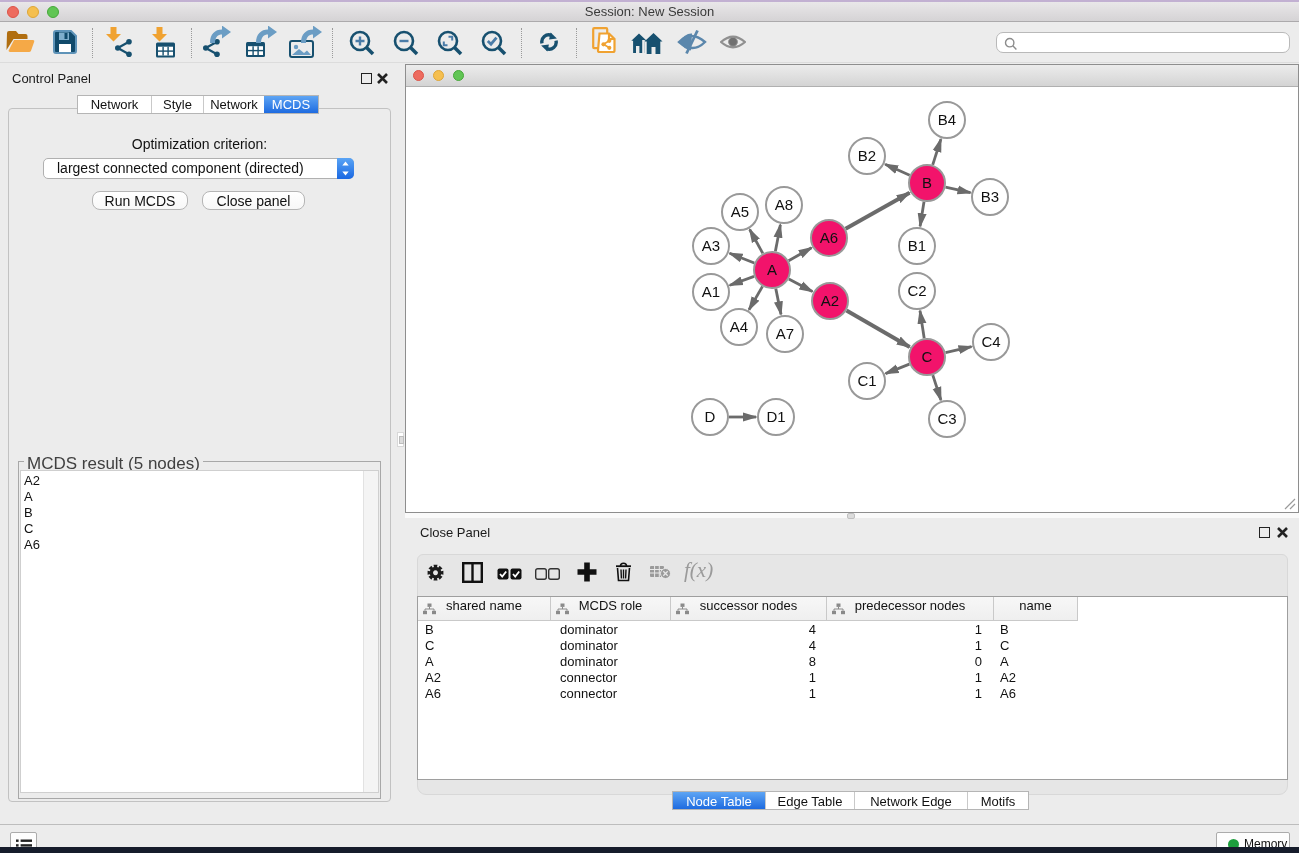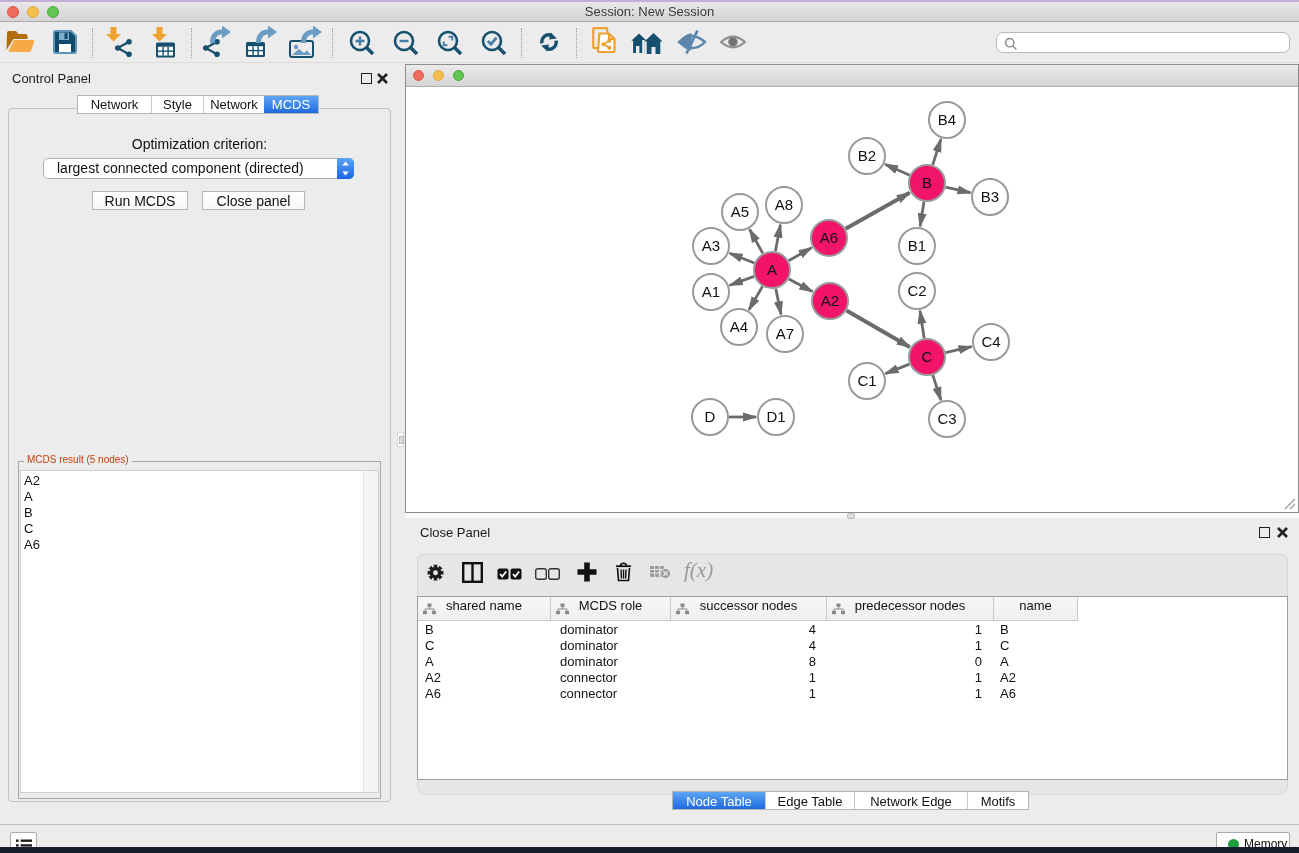--- a/index.html
+++ b/index.html
@@ -17,28 +17,28 @@
 .panel-title {font-size:13px;color:#1a1a1a}
 .wicon {position:absolute;top:0;width:11px;height:11px}
 .float-i {border:1.6px solid #222}
 #lp-border {position:absolute;left:8px;top:108px;width:383px;height:694px;
   border:1px solid #c2c2c2;border-radius:4px}
 .tabs {position:absolute;display:flex;height:19px;border:1px solid #b5b5b5;border-radius:0;
   background:#fff;overflow:hidden}
 .tab {font-size:13px;color:#111;text-align:center;line-height:18px;border-left:1px solid #c9c9c9}
 .tab:first-child {border-left:none}
 .tab.sel {background:linear-gradient(#5ea5f4,#1e6be0);color:#fff;border-left:none}
-.btn {position:absolute;background:linear-gradient(#ffffff,#f7f7f7);border:1px solid #b5b5b5;border-radius:0;
+.btn {position:absolute;background:linear-gradient(#ffffff,#f7f7f7);border:1px solid #b5b5b5;border-radius:8px;
   font-size:14px;color:#111;text-align:center}
 #dropdown {position:absolute;left:43px;top:158px;width:311px;height:21px;background:#fff;
   border:1px solid #b0b0b0;border-radius:5px;font-size:14px;line-height:19px;padding-left:13px;color:#111}
 #stepper {position:absolute;right:-1px;top:-1px;width:17px;height:21px;border-radius:0 5px 5px 0;
   background:linear-gradient(#5aa4f5,#1a68e2)}
 #fieldset {position:absolute;left:18px;top:461px;width:363px;height:338px;border:1px solid #a8a8a8}
-#legend {position:absolute;left:5px;top:-8px;background:#ececec;font-size:10px;padding:0 3px;color:#c2410c}
+#legend {position:absolute;left:5px;top:-8px;background:#ececec;font-size:17px;padding:0 3px;color:#404040}
 #llist {position:absolute;left:1px;top:8px;width:359px;height:323px;background:#fff;border:1px solid #cfcfcf;
   font-size:13px;color:#111;line-height:16px;padding:2px 0 0 3px}
 #lscroll {position:absolute;right:0;top:0;width:15px;height:100%;background:#f4f4f4;border-left:1px solid #e2e2e2}
 #netwin {position:absolute;left:405px;top:64px;width:894px;height:449px;background:#fff;
   border:1px solid #8e8e8e}
 #nettitle {position:absolute;left:0;top:0;width:100%;height:22px;
   background:linear-gradient(#ececec,#d4d4d4);border-bottom:1px solid #b0b0b0}
 #netcontent {position:absolute;left:0px;top:22px;width:892px;height:425px;background:#fff}
 #tp-band {position:absolute;left:417px;top:554px;width:871px;height:241px;background:#e6e6e6;border:1px solid #d8d8d8;border-radius:6px 6px 9px 9px}
 #tp-toolbar {position:absolute;left:417px;top:556px;width:871px;height:34px}

